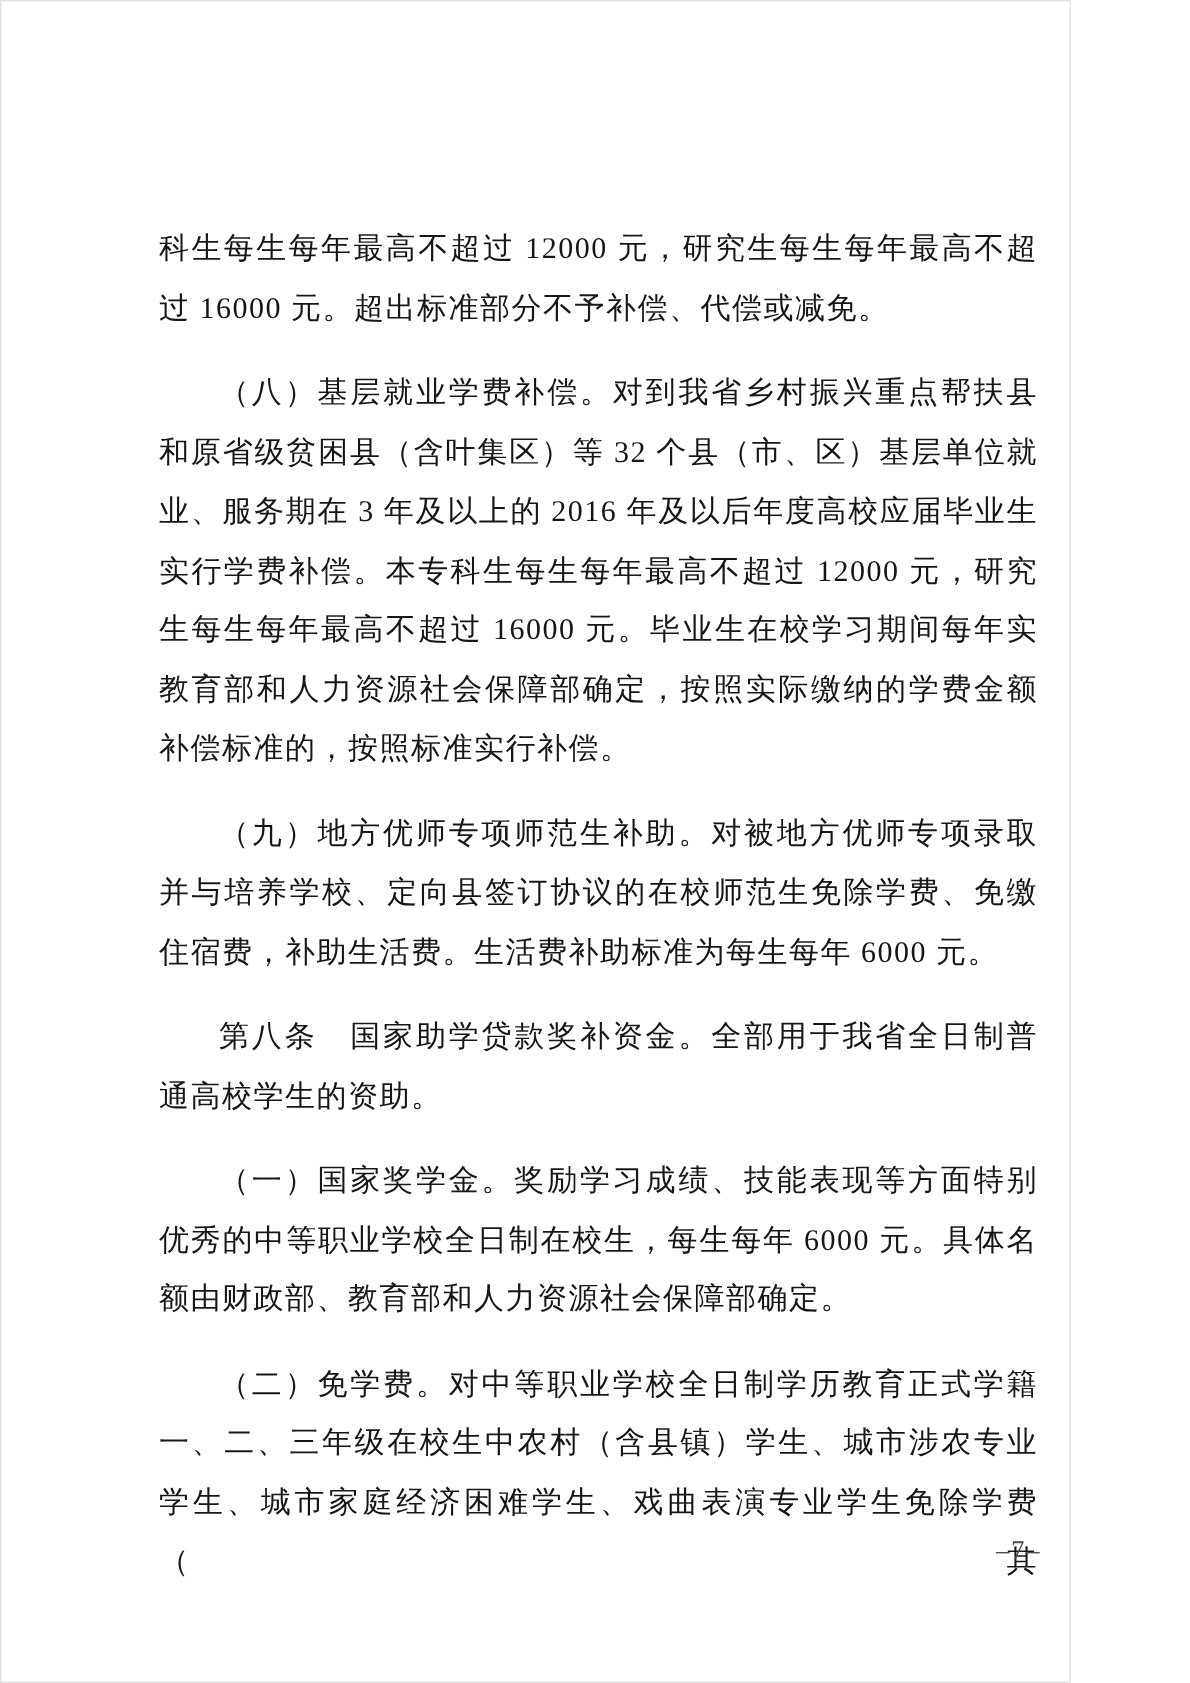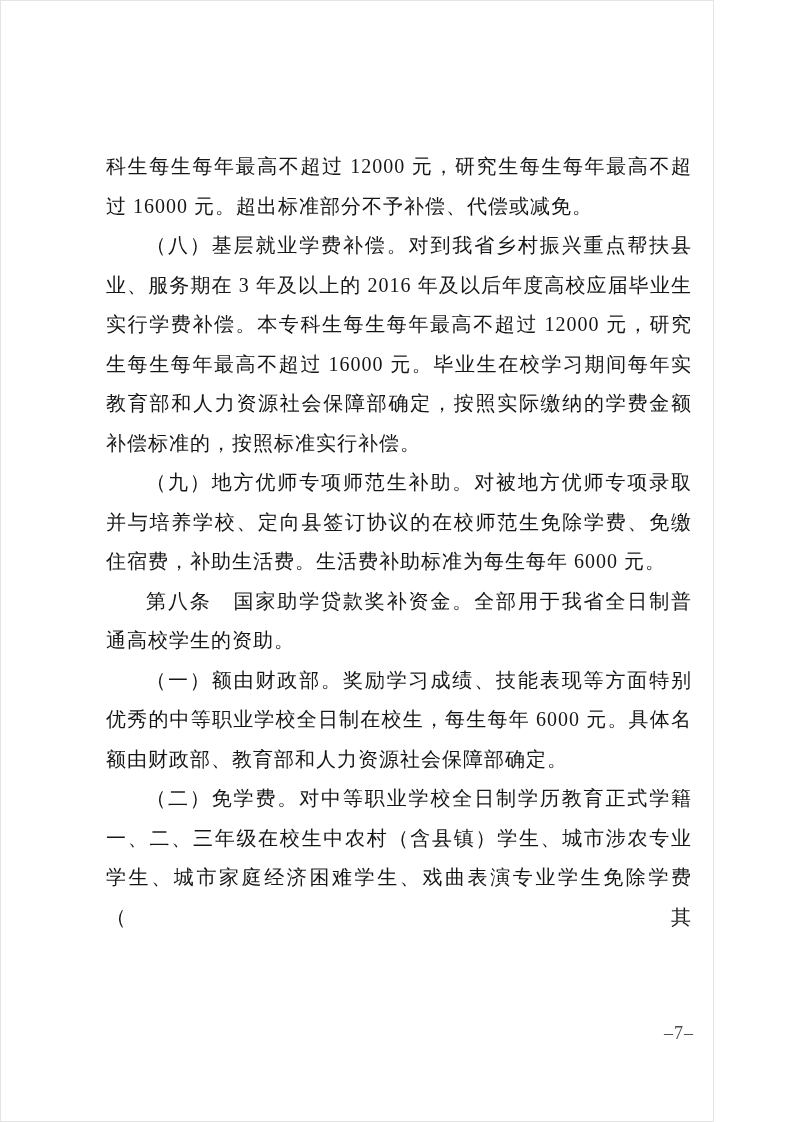--- a/index.html
+++ b/index.html
@@ -31,20 +31,21 @@
     letter-spacing: 1px;
     text-align: justify;
     text-align-last: left;
     white-space: pre-wrap;
   }
   .line.fill {
     text-align-last: justify;
   }
   .line.indent {
     text-indent: 2em;
+    margin-top: 17px;
   }
   .bold {
     font-weight: normal;
   }
   .page-number {
     position: absolute;
     left: 648px;
     top: 1020px;
     width: 60px;
     height: 24px;
@@ -56,31 +57,32 @@
   }
 </style>
 </head>
 <body>
 
 <div class="page">
   <div class="doc-body">
       <div class="line fill"><span>科生每生每年最高不超过 12000 元，研究生每生每年最高不超</span></div>
       <div class="line"><span>过 16000 元。超出标准部分不予补偿、代偿或减免。</span></div>
       <div class="line indent fill"><span>（八）基层就业学费补偿。对到我省乡村振兴重点帮扶县</span></div>
+      <div class="line fill"><span>和原省级贫困县（含叶集区）等 32 个县（市、区）基层单位就</span></div>
       <div class="line fill"><span>业、服务期在 3 年及以上的 2016 年及以后年度高校应届毕业生</span></div>
       <div class="line fill"><span>实行学费补偿。本专科生每生每年最高不超过 12000 元，研究</span></div>
       <div class="line fill"><span>生每生每年最高不超过 16000 元。毕业生在校学习期间每年实</span></div>
       <div class="line fill"><span>教育部和人力资源社会保障部确定，按照实际缴纳的学费金额</span></div>
       <div class="line"><span>补偿标准的，按照标准实行补偿。</span></div>
       <div class="line indent fill"><span>（九）地方优师专项师范生补助。对被地方优师专项录取</span></div>
       <div class="line fill"><span>并与培养学校、定向县签订协议的在校师范生免除学费、免缴</span></div>
       <div class="line"><span>住宿费，补助生活费。生活费补助标准为每生每年 6000 元。</span></div>
       <div class="line indent fill"><span class="bold">第八条</span><span>　国家助学贷款奖补资金。全部用于我省全日制普</span></div>
       <div class="line"><span>通高校学生的资助。</span></div>
-      <div class="line indent fill"><span>（一）额由财政部。奖励学习成绩、技能表现等方面特别</span></div>
+      <div class="line indent fill"><span>（一）国家奖学金。奖励学习成绩、技能表现等方面特别</span></div>
       <div class="line fill"><span>优秀的中等职业学校全日制在校生，每生每年 6000 元。具体名</span></div>
       <div class="line"><span>额由财政部、教育部和人力资源社会保障部确定。</span></div>
       <div class="line indent fill"><span>（二）免学费。对中等职业学校全日制学历教育正式学籍</span></div>
       <div class="line fill"><span>一、二、三年级在校生中农村（含县镇）学生、城市涉农专业</span></div>
       <div class="line fill"><span>学生、城市家庭经济困难学生、戏曲表演专业学生免除学费（其</span></div>
     </div>
   <div class="page-number">–7–</div>
 </div>
 
 </body></html>

